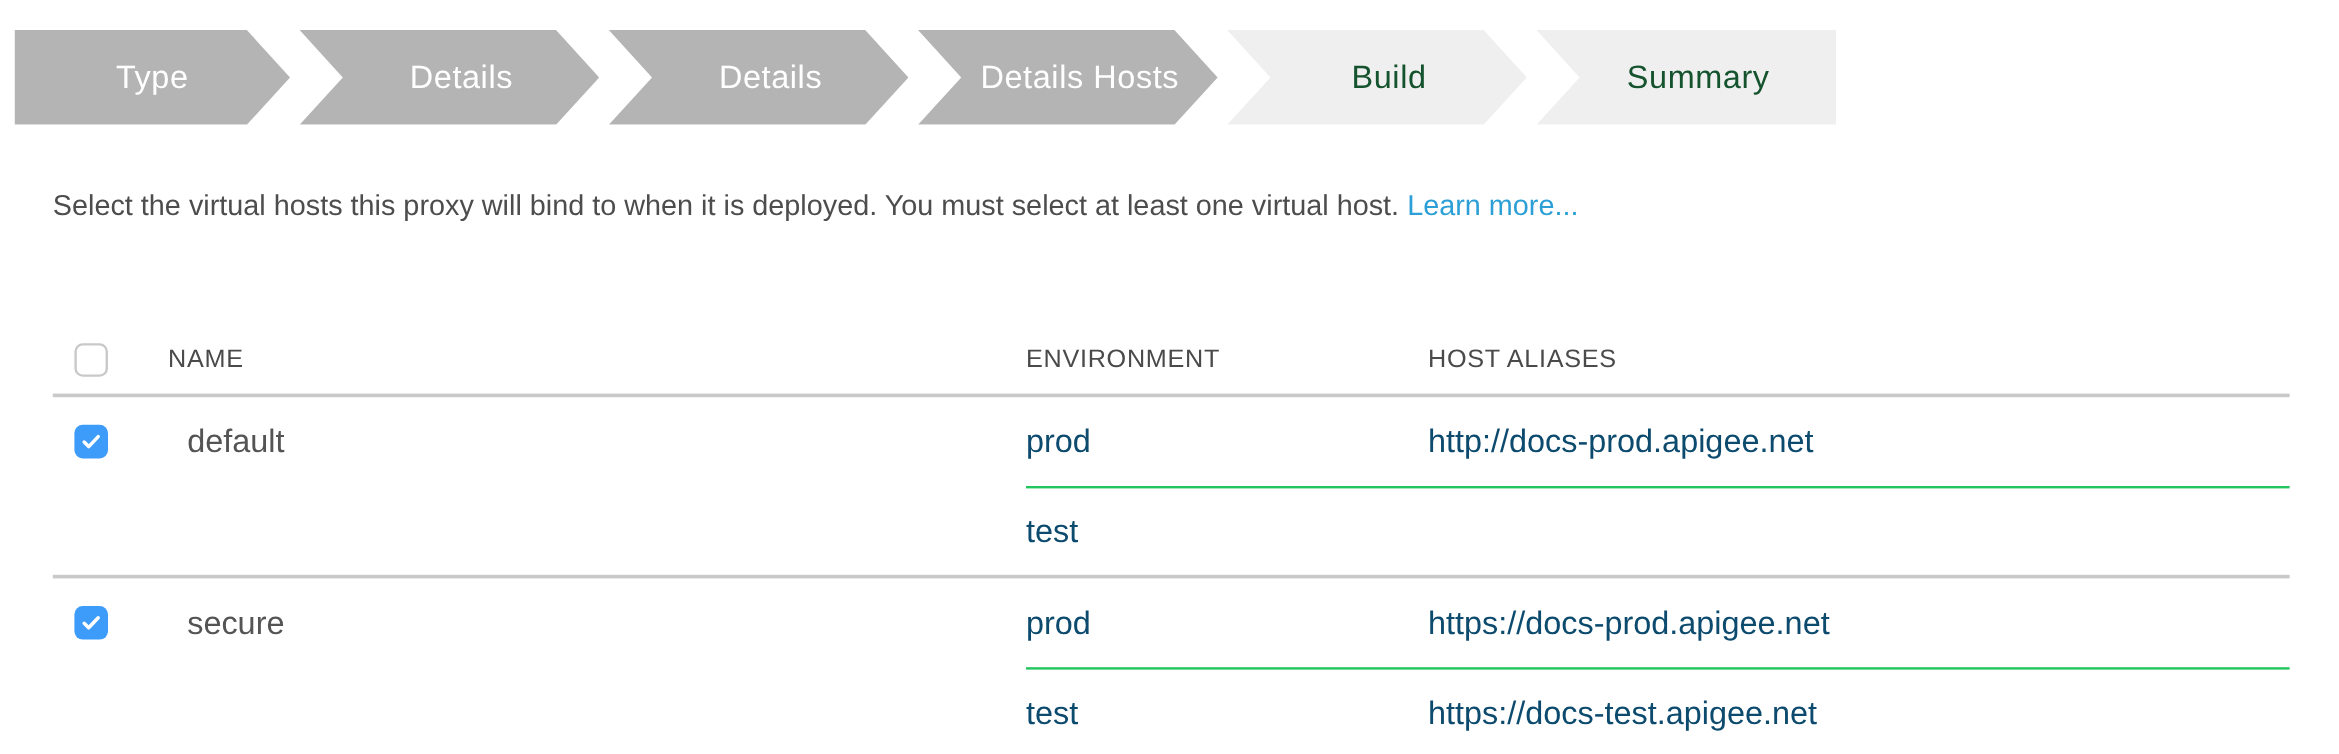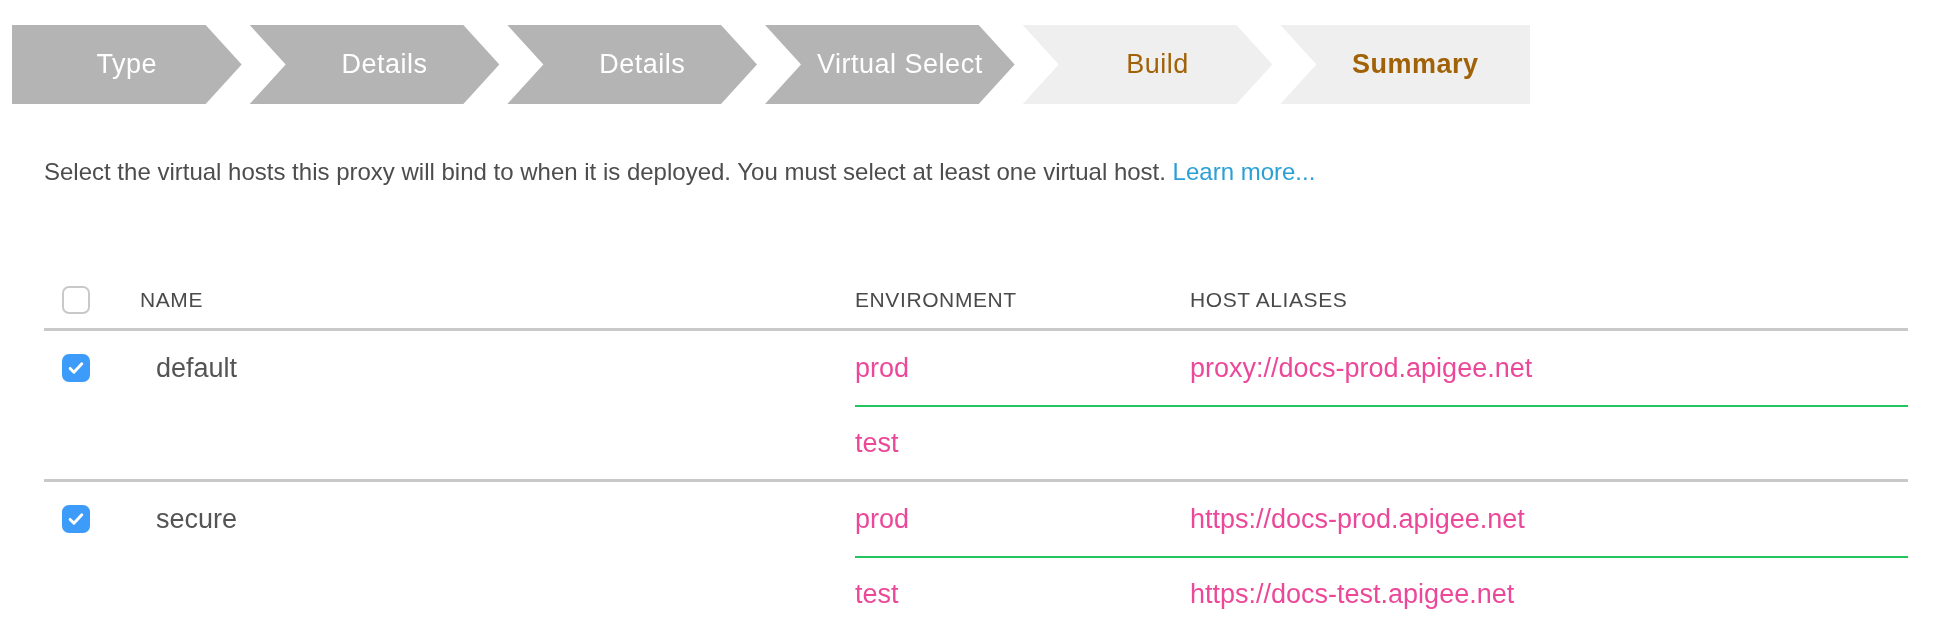--- a/index.html
+++ b/index.html
@@ -35,24 +35,23 @@
     clip-path: polygon(0 0, calc(100% - 36px) 0, 100% 50%, calc(100% - 36px) 100%, 0 100%, 36px 50%);
     padding-left: 20px;
   }
   .step:first-child {
     clip-path: polygon(0 0, calc(100% - 36px) 0, 100% 50%, calc(100% - 36px) 100%, 0 100%);
     padding-left: 0;
   }
   .step:last-child {
     margin-right: 16px;
     clip-path: polygon(0 0, 100% 0, 100% 100%, 0 100%, 36px 50%);
-    font-weight: bold;
   }
   .step.active   { background: #b4b4b4; color: #ffffff; }
-  .step.inactive { background: #efefef; color: #a16207; }
+  .step.inactive { background: #efefef; color: #14532d; }
 
   
   .description {
     position: absolute;
     left: 44px;
     top: 158px;
     width: 1870px;
     font-size: 24px;
     color: #4d4d4d;
     white-space: nowrap;
@@ -95,21 +94,21 @@
   }
   .cell-name { font-size: 27px; color: #545454; margin-left: 16px; }
 
   .subrow {
     display: grid;
     grid-template-columns: 335px 1fr;
     align-items: center;
     height: 74px;
   }
   .subrow + .subrow { border-top: 2px solid #22c55e; }
-  .subcell { font-size: 27px; color: #ec4899; }
+  .subcell { font-size: 27px; color: #0c4a6e; }
 
   .group-divider {
     height: 3px;
     background: #c9c9c9;
   }
 
   
   .checkbox {
     width: 28px;
     height: 28px;
@@ -139,21 +138,21 @@
       <div class="step active">
         <span>Type</span>
       </div>
       <div class="step active">
         <span>Details</span>
       </div>
       <div class="step active">
         <span>Details</span>
       </div>
       <div class="step active">
-        <span>Virtual Select</span>
+        <span>Details Hosts</span>
       </div>
       <div class="step inactive">
         <span>Build</span>
       </div>
       <div class="step inactive">
         <span>Summary</span>
       </div>
     </div>
 
   <div class="description">
@@ -177,21 +176,21 @@
                 <path d="M5 12.5l4.5 4.5L19 7" stroke="#ffffff" stroke-width="3.5" fill="none" stroke-linecap="round" stroke-linejoin="round"></path>
               </svg>
             </div>
           </div>
           <div class="cell-name">
             <span>default</span>
           </div>
           <div>
             <div class="subrow">
               <div class="subcell">prod</div>
-              <div class="subcell">proxy://docs-prod.apigee.net</div>
+              <div class="subcell">http://docs-prod.apigee.net</div>
             </div>
             <div class="subrow">
               <div class="subcell">test</div>
             </div>
           </div>
         </div>
         <div class="group-divider"></div>
         <div class="group">
           <div class="cell-check">
             <div class="checkbox checked">

